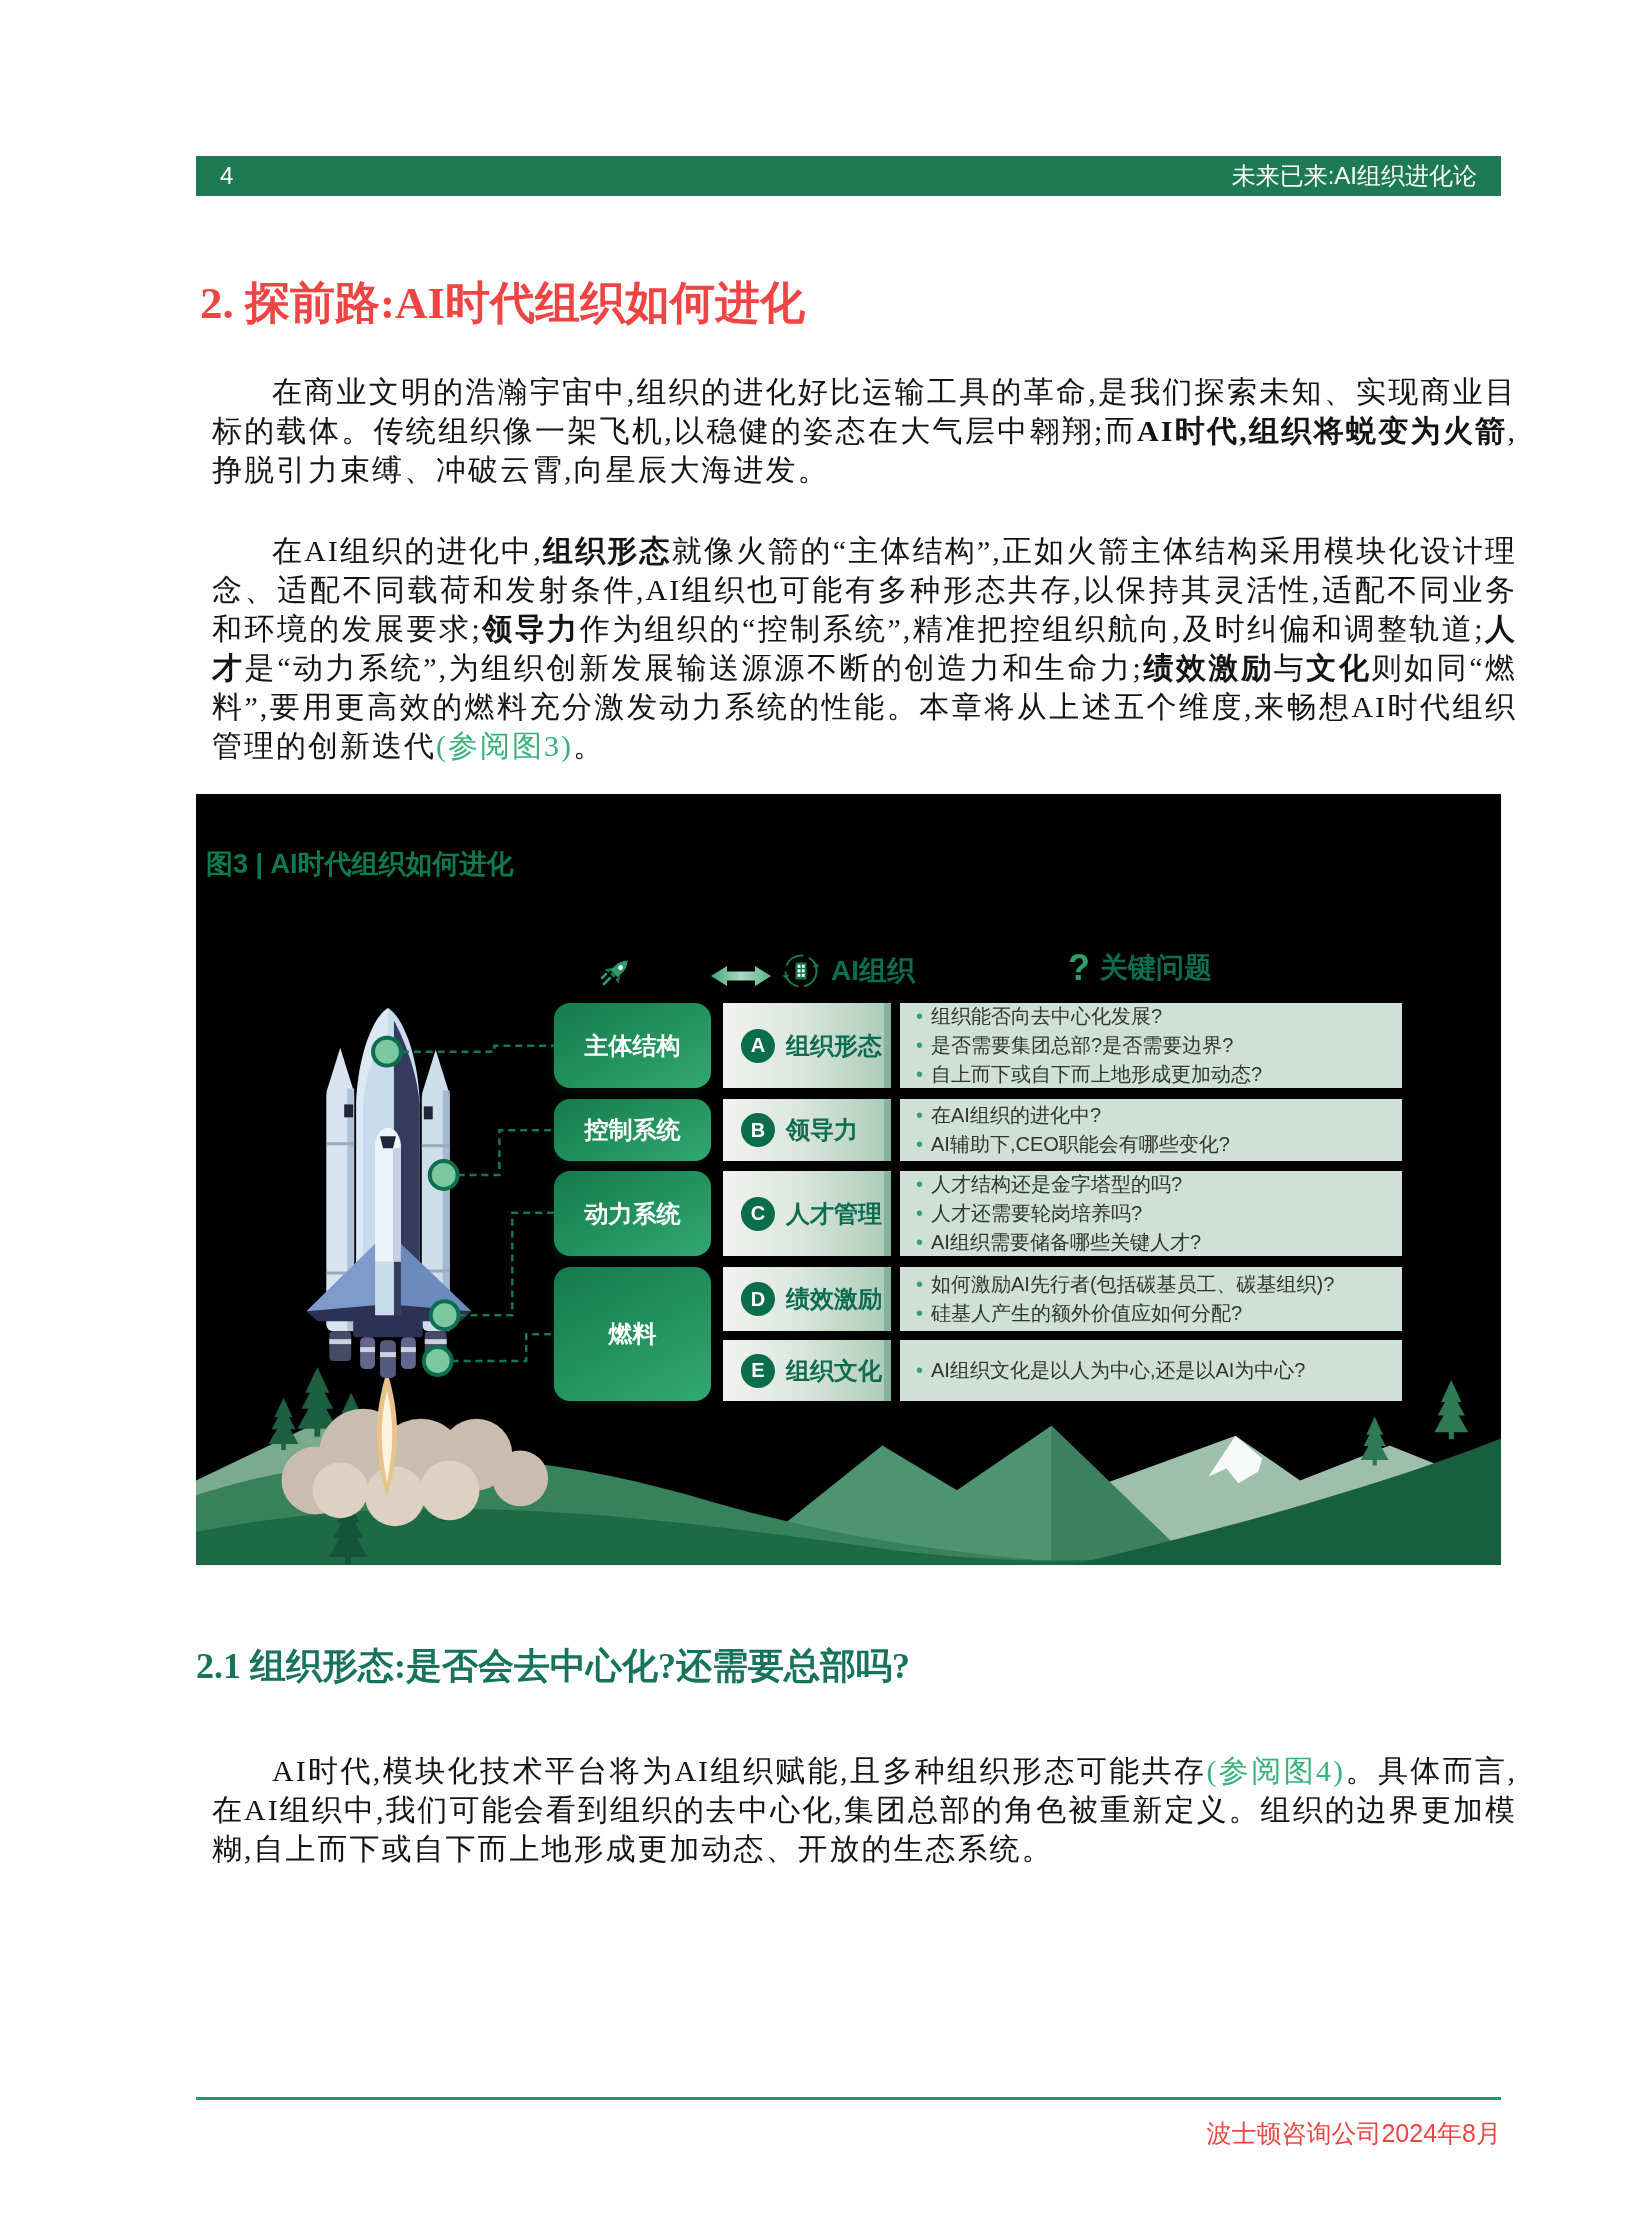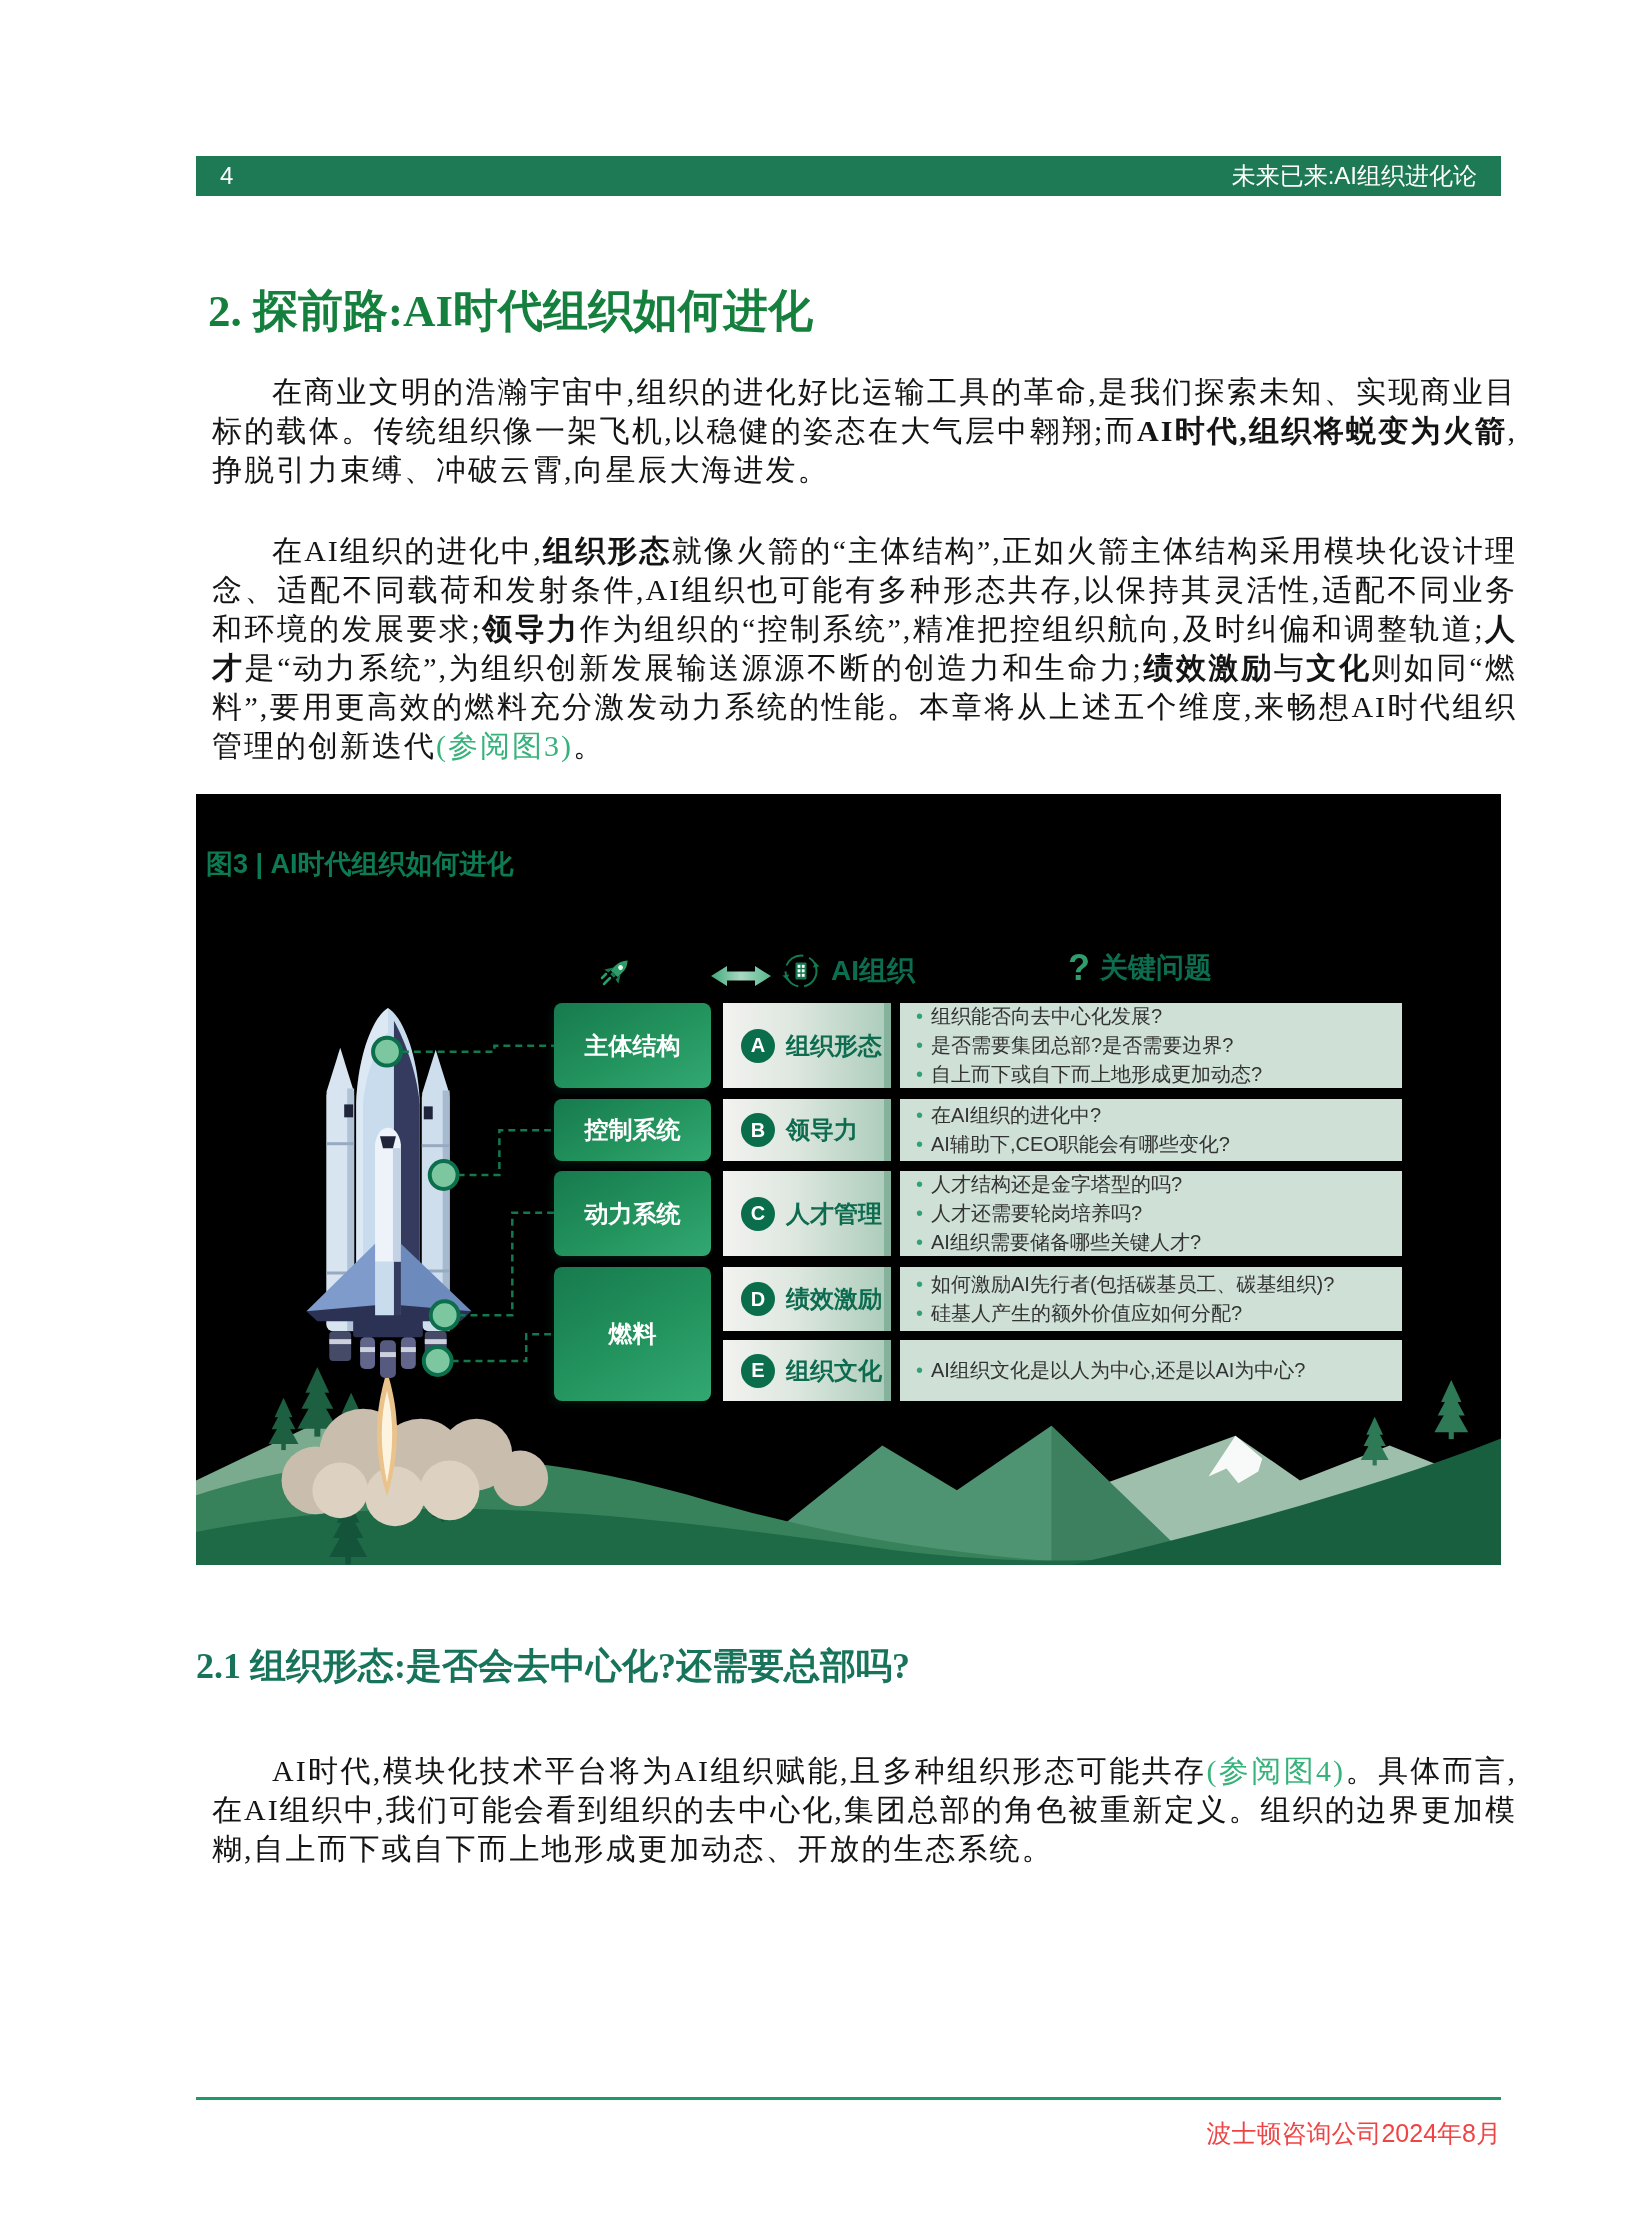--- a/index.html
+++ b/index.html
@@ -3,41 +3,41 @@
 <meta charset="utf-8">
 <style>
   html,body{margin:0;padding:0;background:#ffffff;}
   .page{position:relative;width:1646px;height:2233px;background:#ffffff;overflow:hidden;
         font-family:"Liberation Serif","DejaVu Serif",serif;}
   
   .topbar{position:absolute;left:196px;top:156px;width:1305px;height:40px;background:#1d7a54;
           color:#ffffff;display:flex;align-items:center;justify-content:space-between;
           box-sizing:border-box;padding:0 24px;font-family:"Liberation Sans",sans-serif;font-size:24px;}
   
-  .h1{position:absolute;left:196px;top:269px;font-size:45px;font-weight:700;color:#15803d;margin:12px;}
+  .h1{position:absolute;left:196px;top:269px;font-size:45px;font-weight:700;color:#ef4444;margin:4px;}
   .h2{position:absolute;left:196px;top:1642px;font-size:36px;font-weight:700;color:#17745a;margin:0;}
   .para{position:absolute;left:196px;width:1305px;margin:16px;font-size:30px;line-height:39px;
         letter-spacing:2px;color:#141414;text-align:justify;text-indent:2em;}
   .p1{top:356px;} .p2{top:515px;} .p3{top:1735px;}
   .para .b{font-weight:700;}
   .para .green-link{color:#38b27b;}
   
   .figure{position:absolute;left:196px;top:794px;width:1305px;height:771px;background:#000000;}
   .fig-title{position:absolute;left:10px;top:52px;z-index:2;font-family:"Liberation Sans",sans-serif;
              font-size:27px;font-weight:700;color:#0c7a52;}
   .scene{position:absolute;left:0;top:0;width:1305px;height:771px;z-index:1;}
   .legend-item{position:absolute;z-index:2;display:flex;align-items:center;gap:10px;
                font-family:"Liberation Sans",sans-serif;font-size:28px;font-weight:700;color:#0d6e4f;}
   .leg-rocket{left:393px;top:159px;flex-direction:column;} .leg-arrow{left:513px;top:169px;}
   .leg-org{left:585px;top:157px;} .leg-q{left:872px;top:155px;}
   .qmark{font-size:36px;font-weight:800;color:#2f9e6c;line-height:1;}
   
   .cell{position:absolute;z-index:2;box-sizing:border-box;font-family:"Liberation Sans",sans-serif;}
   .rlabel{left:358px;width:157px;background:linear-gradient(150deg,#177a4e 0%,#23945e 55%,#33a873 100%);
-          border-radius:8px;color:#ffffff;font-size:24px;font-weight:700;display:flex;
+          border-radius:16px;color:#ffffff;font-size:24px;font-weight:700;display:flex;
           align-items:center;justify-content:center;box-shadow:-3px 4px 7px rgba(10,60,40,.28);}
   .mid{left:527px;width:168px;background:linear-gradient(90deg,#f3f2f0 0%,#dde7df 45%,#aecdbc 100%);
        border-right:7px solid #86b29d;display:flex;align-items:center;padding-left:18px;gap:11px;}
   .badge{width:34px;height:34px;border-radius:50%;background:#0a6e4d;color:#ffffff;font-size:20px;
          font-weight:700;display:flex;align-items:center;justify-content:center;flex:0 0 34px;}
   .dim{font-size:24px;font-weight:700;color:#0d6b4f;}
   .qs{left:704px;width:502px;background:#cfe0d7;display:flex;flex-direction:column;
       justify-content:center;padding:4px 8px 4px 16px;}
   .q{display:flex;align-items:flex-start;font-size:20px;line-height:29px;color:#333333;}
   .q .dot{color:#33a173;margin-right:8px;font-size:20px;}

